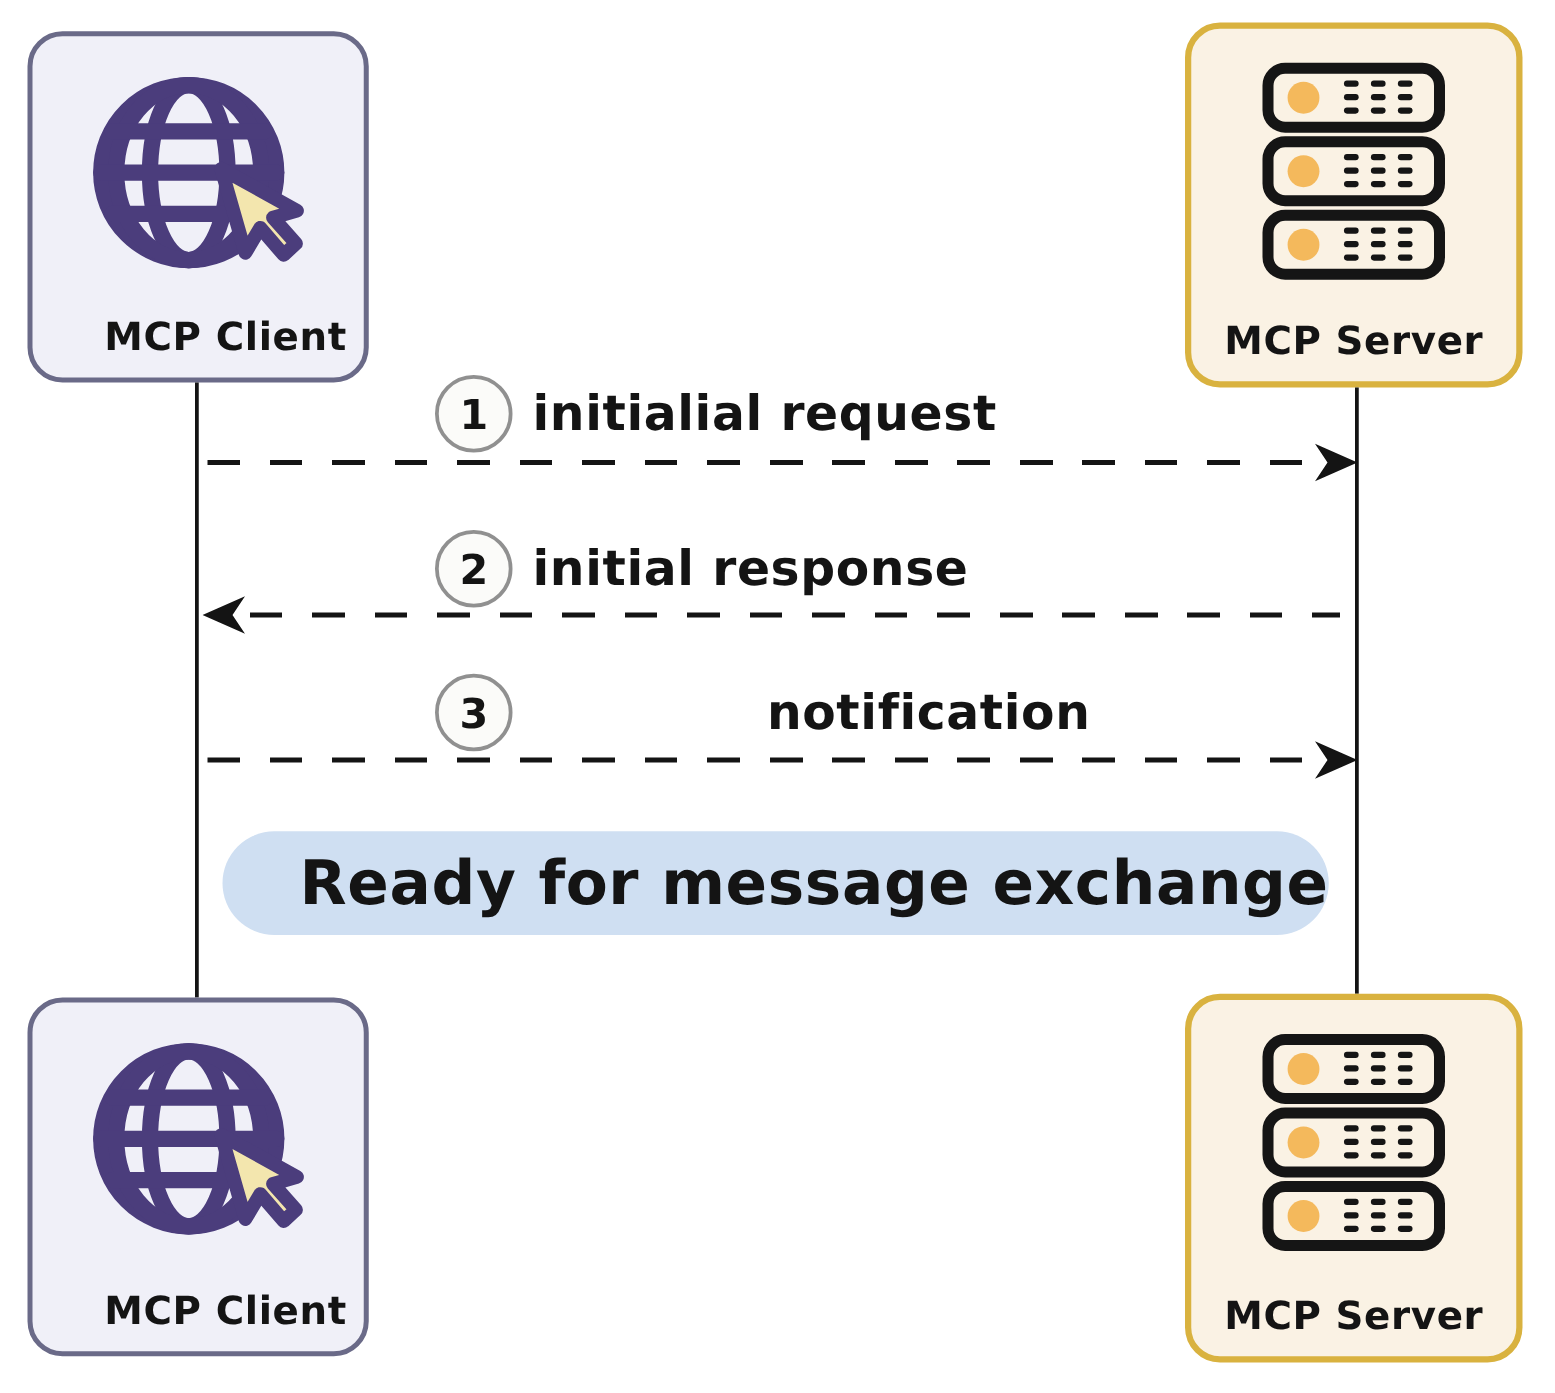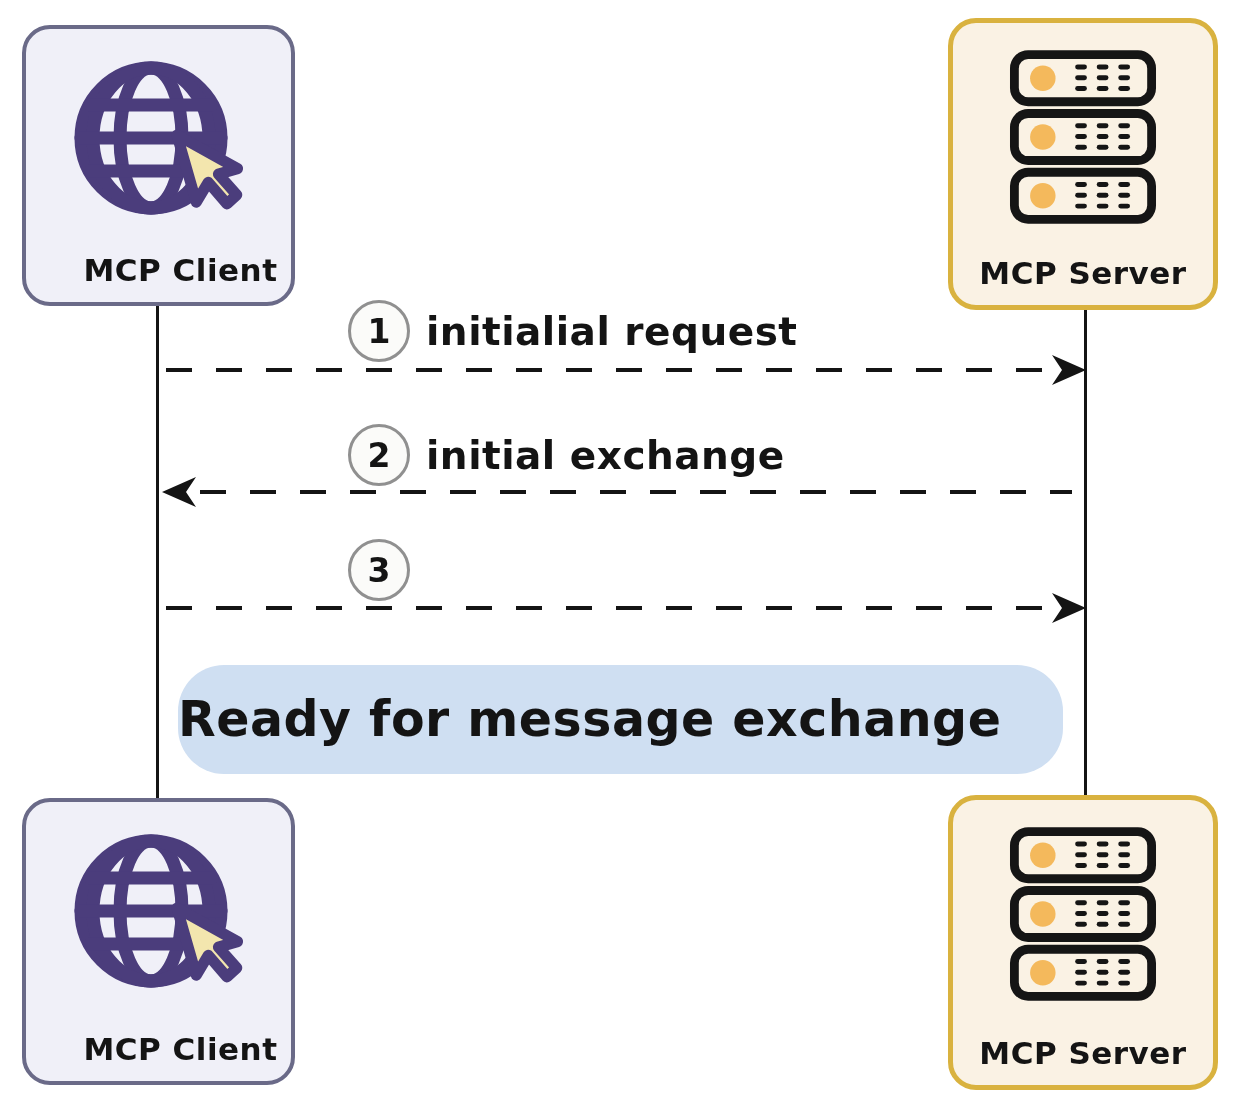--- a/index.html
+++ b/index.html
@@ -127,24 +127,24 @@
 
   .arrowhead { position: absolute; width: 36px; height: 32px; }
   #msg-1 .arrowhead { right: 0;  top: 58px; }
   #msg-2 .arrowhead { left: 4px; top: 56px; }
   #msg-3 .arrowhead { right: 0;  top: 57px; }
 
   
   #banner {
     position: absolute;
     left: 178px; top: 665px;
-    width: 885px; height: 109px;
+    width: 885px; height: 83px;
     background: var(--banner-bg);
     border-radius: 46px;
-    display: flex; align-items: center; justify-content: flex-start;
+    display: flex; align-items: center; justify-content: flex-end;
   }
   #banner .banner-text {
     font-size: 49px;
     font-weight: bold;
     letter-spacing: 0.5px;
     white-space: nowrap;
   }
 </style>
 </head>
 <body>
@@ -234,31 +234,32 @@
     </div>
     <div class="dash-line"></div>
     <svg class="arrowhead" viewBox="0 0 36 32">
       <use href="#arrow-right-glyph"></use>
     </svg>
   </div>
 
   <div class="msg" id="msg-2">
     <div class="label-row">
       <span class="badge">2</span>
-      <span class="msg-text">initial exchange</span>
+      <span class="msg-text">initial response</span>
     </div>
     <div class="dash-line"></div>
     <svg class="arrowhead" viewBox="0 0 36 32">
       <use href="#arrow-left-glyph"></use>
     </svg>
   </div>
 
   <div class="msg" id="msg-3">
     <div class="label-row centered">
       <span class="badge">3</span>
+      <span class="msg-text">notification</span>
     </div>
     <div class="dash-line"></div>
     <svg class="arrowhead" viewBox="0 0 36 32">
       <use href="#arrow-right-glyph"></use>
     </svg>
   </div>
 
   <div id="banner">
     <span class="banner-text">Ready for message exchange</span>
   </div>

